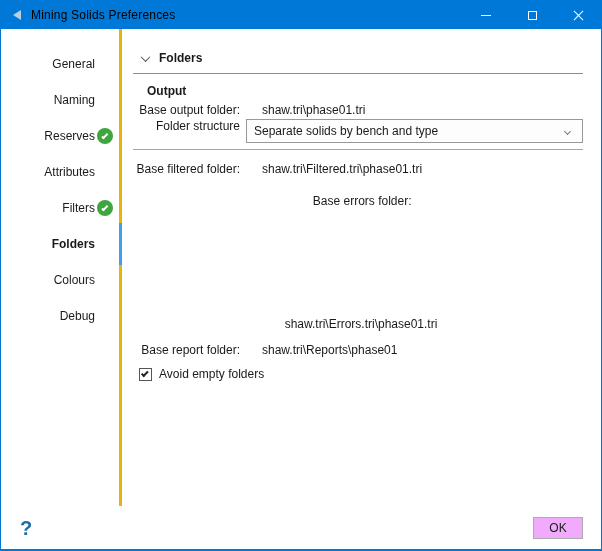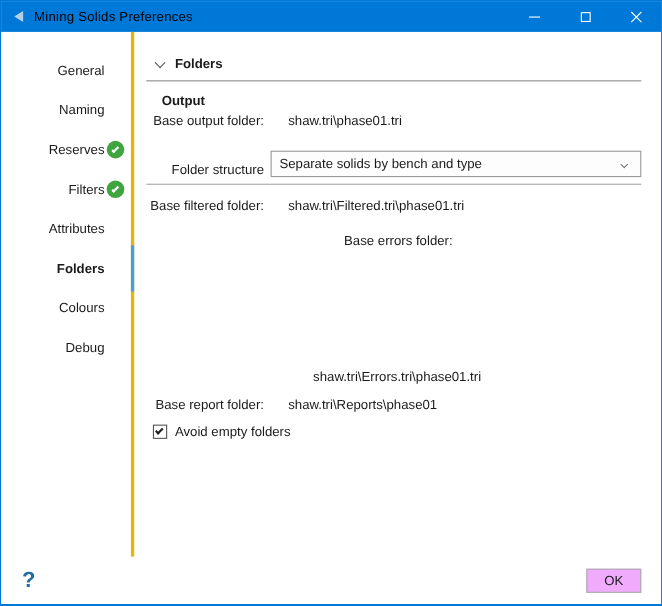--- a/index.html
+++ b/index.html
@@ -39,21 +39,21 @@
   
   .content{flex:1;padding:0 18px 0 11px;font-size:12px;}
   .section-header{display:flex;align-items:center;margin-top:22px;padding:0 0 8px 9px;border-bottom:1px solid #8c8c8c;cursor:default;}
   .chev{width:7px;height:7px;border-right:1.6px solid #555;border-bottom:1.6px solid #555;transform:rotate(45deg) translate(-1px,-1px);}
   .section-title{font-weight:bold;margin-left:10px;}
   .output-heading{font-weight:bold;margin:9px 0 0 14px;line-height:16px;}
   .row{display:flex;align-items:center;line-height:16px;gap:16px;}
   .row .lbl{flex:0 0 107px;width:107px;text-align:right;}
   .row .val{margin-left:6px;white-space:pre;}
   .row-output{margin-top:3px;}
-  .combo-row{margin-top:19px;display:flex;align-items:flex-end;}
+  .combo-row{margin-top:1px;display:flex;align-items:flex-start;}
   .combo-row .lbl{flex:0 0 107px;width:107px;text-align:right;}
   .combo{position:relative;margin-left:6px;width:337px;height:24px;border:1px solid #999;background:#fdfdfd;display:flex;align-items:center;padding-left:7px;cursor:default;}
   .combo-chev{position:absolute;right:12px;top:9px;width:5px;height:5px;border-right:1.4px solid #777;border-bottom:1.4px solid #777;transform:rotate(45deg);}
   .section-divider{border:0;border-top:1px solid #a6a6a6;margin:6px 0 0 0;}
   .row-filtered{margin-top:11px;}
   .row-errors{margin-top:16px;flex-direction:column;}
   .row-report{margin-top:10px;}
   .check-row{margin-top:9px;margin-left:6px;display:flex;align-items:center;cursor:default;}
   .checkbox{width:13px;height:13px;border:1px solid #555;background:#fff;display:flex;align-items:center;justify-content:center;}
   .checkbox .mark{width:7px;height:4px;border-left:2px solid #222;border-bottom:2px solid #222;transform:rotate(-45deg) translate(0,-1px);}
@@ -93,27 +93,27 @@
       <div class="side-item">
         <span>Naming</span>
       </div>
       <div class="side-item">
         <span>Reserves</span>
         <span class="badge">
             <span class="badge-check"></span>
           </span>
       </div>
       <div class="side-item">
+        <span>Attributes</span>
+      </div>
+      <div class="side-item">
         <span>Filters</span>
         <span class="badge">
             <span class="badge-check"></span>
           </span>
-      </div>
-      <div class="side-item">
-        <span>Attributes</span>
       </div>
       <div class="side-item selected">
         <span>Folders</span>
       </div>
       <div class="side-item">
         <span>Colours</span>
       </div>
       <div class="side-item">
         <span>Debug</span>
       </div>

